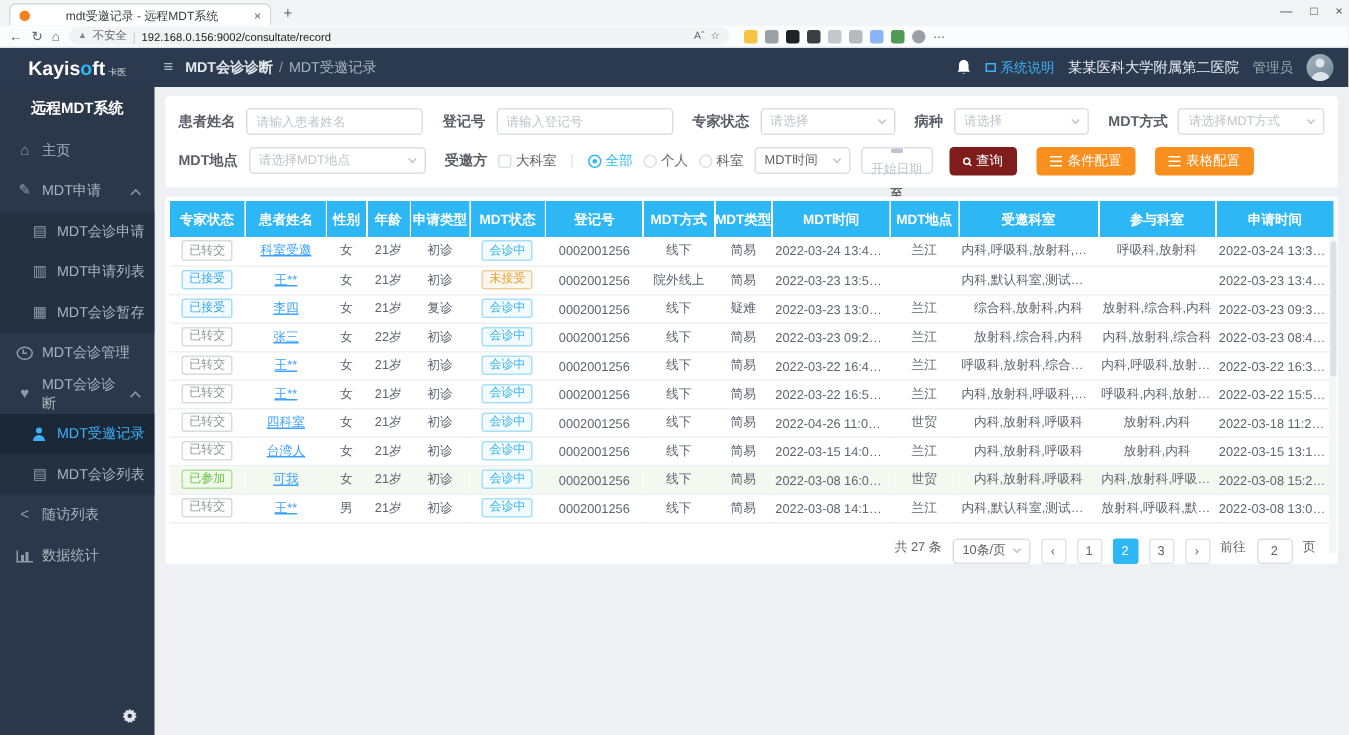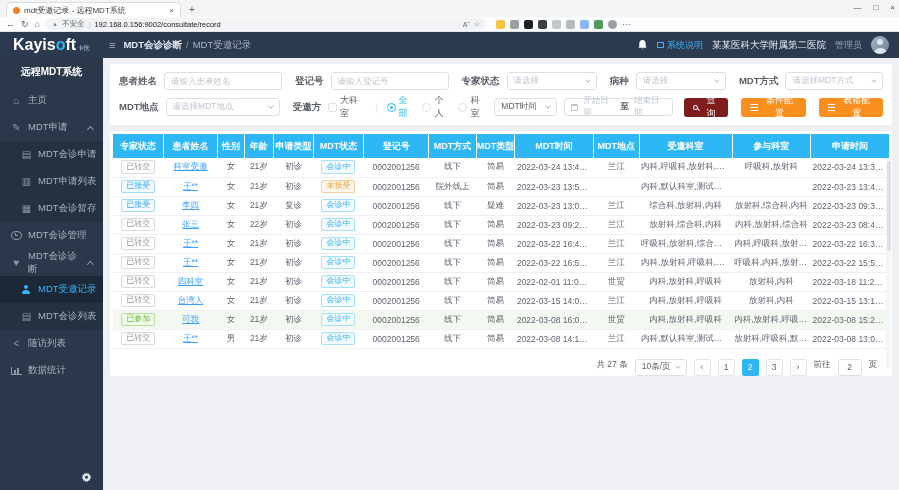--- a/index.html
+++ b/index.html
@@ -2,41 +2,41 @@
 <html><head>
 <meta charset="utf-8">
 <style>
   * { box-sizing: border-box; margin: 0; padding: 0; }
   html,body { width:899px; height:490px; overflow:hidden; font-family:"Liberation Sans","DejaVu Sans",sans-serif; background:#eef0f3; }
 
   
   .tabstrip { height:17px; background:#f3f4f6; display:flex; align-items:flex-end; padding:2px 6px 0 6px; position:relative; }
   .tab { background:#fff; border:1px solid #d7dadf; border-bottom:none; border-radius:5px 5px 0 0; height:15px; display:flex; align-items:center; gap:4px; padding:0 6px; width:175px; }
   .favicon { width:7px; height:7px; border-radius:50%; background:#f4801f; flex:none; }
-  .tab-title { font-size:8px; color:#3c4043; white-space:nowrap; overflow:hidden; text-overflow:ellipsis; flex:1; }
+  .tab-title { font-size:8px; color:#3c4043; white-space:nowrap; overflow:hidden; text-overflow:ellipsis; flex:1;text-align:center; }
   .tab-close { font-size:8px; color:#5f6368; }
   .newtab { font-size:10px; color:#5f6368; margin-left:8px; line-height:15px; }
   .wincontrols { position:absolute; right:4px; top:0; display:flex; gap:12px; font-size:8px; color:#444; height:14px; align-items:center; }
   .toolbar { height:15px; background:#fbfcfd; border-bottom:1px solid #e1e4e8; display:flex; align-items:center; padding:0 6px; gap:6px; }
   .navic { font-size:9px; color:#5f6368; }
   .addr { flex:0 0 440px; height:12px; background:#f1f3f4; border-radius:6px; display:flex; align-items:center; padding:0 6px; gap:4px; font-size:7.5px; color:#5f6368; }
   .addr .warn { color:#80868b; font-size:6px; }
   .addr .url { color:#202124; font-size:7.5px; flex:1; }
   .addr .mini { font-size:7px; color:#5f6368; }
   .extrow { display:flex; gap:5px; align-items:center; margin-left:4px; }
   .ext { width:9px; height:9px; border-radius:2px; background:#dadce0; }
   .ext.c1{background:#f6c344;} .ext.c2{background:#9aa0a6;} .ext.c3{background:#202124;} .ext.c4{background:#3c4043;}
   .ext.c5{background:#c4c7cb;} .ext.c6{background:#b7babe;} .ext.c7{background:#8ab4f8;} .ext.c8{background:#4f9b57;}
   .ext.round{border-radius:50%;}
   .dots { font-size:8px; color:#5f6368; letter-spacing:1px; }
 
   
   .app-header { height:26px; background:#2b3a4e; display:flex; align-items:center; }
   .logo-zone { width:103px; flex:none; display:flex; align-items:baseline; justify-content:center; gap:2px; }
-  .logo-main { color:#fff; font-weight:bold; font-size:16px; letter-spacing:0; }
+  .logo-main { color:#fff; font-weight:bold; font-size:13px; letter-spacing:0; }
   .logo-main b { color:#2db7f5; font-style:normal; }
   .logo-badge { color:#cfd6de; font-size:6px; }
   .hamb { color:#aeb9c6; font-size:11px; margin:0 8px 0 6px; }
   .crumb { font-size:9.5px; color:#e3e8ee; font-weight:bold; }
   .crumb-sep { color:#77839229; color:#8a95a3; font-weight:normal; margin:0 4px; font-size:9.5px;}
   .crumb-cur { color:#aab4c0; font-weight:normal; font-size:9.5px; }
   .hdr-right { margin-left:auto; display:flex; align-items:center; gap:9px; padding-right:10px; }
   .sysnote { color:#3db1f8; font-size:9px; display:flex; align-items:center; gap:3px; }
   .sysnote .sq { width:7px; height:6px; border:1px solid #3db1f8; display:inline-block; }
   .hospital { color:#e8edf2; font-size:9.5px; }
@@ -81,21 +81,21 @@
   .f-select .val { color:#606266; }
   .dchev { width:4px; height:4px; border-right:1px solid #c0c4cc; border-bottom:1px solid #c0c4cc; transform:rotate(45deg); margin-top:-2px; flex:none; }
   .cbx { width:9px; height:9px; border:1px solid #dcdfe6; border-radius:2px; background:#fff; }
   .opt-label { font-size:9px; color:#606266; }
   .vdiv { color:#e0e3e8; font-size:10px; margin:0 2px; }
   .radio { width:9px; height:9px; border:1px solid #dcdfe6; border-radius:50%; position:relative; flex:none; }
   .radio.on { border-color:#2db7f5; }
   .radio.on::after { content:''; position:absolute; inset:2px; background:#2db7f5; border-radius:50%; }
   .radio-lbl.on { color:#2db7f5; }
   .opt { display:flex; align-items:center; gap:3px; }
-  .daterange { height:18px; border:1px solid #dcdfe6; border-radius:3px; display:flex; align-items:center; gap:5px; padding:0 6px; font-size:8.5px; color:#bfc4cc; }
+  .daterange { height:18px; border:1px solid #dcdfe6; border-radius:3px; display:flex; align-items:center; gap:5px; padding:0 6px; font-size:8.5px; color:#bfc4cc;flex-direction:column; }
   .daterange .sep { color:#606266; font-weight:bold; }
   .cal { width:8px; height:7px; border:1px solid #c0c4cc; border-top-width:2px; border-radius:1px; }
   .btn { height:19px; border:none; border-radius:3px; color:#fff; font-size:9px; display:inline-flex; align-items:center; gap:4px; padding:0 9px; font-family:inherit; cursor:pointer; }
   .btn-search { background:#7f1d1d; }
   .btn-orange { background:#f98f1f;text-align:center; }
   .lens { width:5px; height:5px; border:1px solid #fff; border-radius:50%; position:relative; }
   .lens::after { content:''; position:absolute; width:3px; height:1px; background:#fff; transform:rotate(45deg); right:-2.5px; bottom:-1px; }
   .cfgic { width:8px; height:7px; border-top:1px solid #fff; border-bottom:1px solid #fff; position:relative; }
   .cfgic::before { content:''; position:absolute; top:2px; left:0; right:0; border-top:1px solid #fff; }
 
@@ -456,21 +456,21 @@
             <tr>
               <td><span class="badge b-gray">已转交</span></td>
               <td><span class="namelink">四科室</span></td>
               <td>女</td>
               <td>21岁</td>
               <td>初诊</td>
               <td><span class="badge b-cyan">会诊中</span></td>
               <td>0002001256</td>
               <td>线下</td>
               <td>简易</td>
-              <td>2022-02-01 11:00:00</td>
+              <td>2022-04-26 11:00:00</td>
               <td>世贸</td>
               <td>内科,放射科,呼吸科</td>
               <td>放射科,内科</td>
               <td>2022-03-18 11:28:25</td>
             </tr>
             <tr>
               <td><span class="badge b-gray">已转交</span></td>
               <td><span class="namelink">台湾人</span></td>
               <td>女</td>
               <td>21岁</td>

